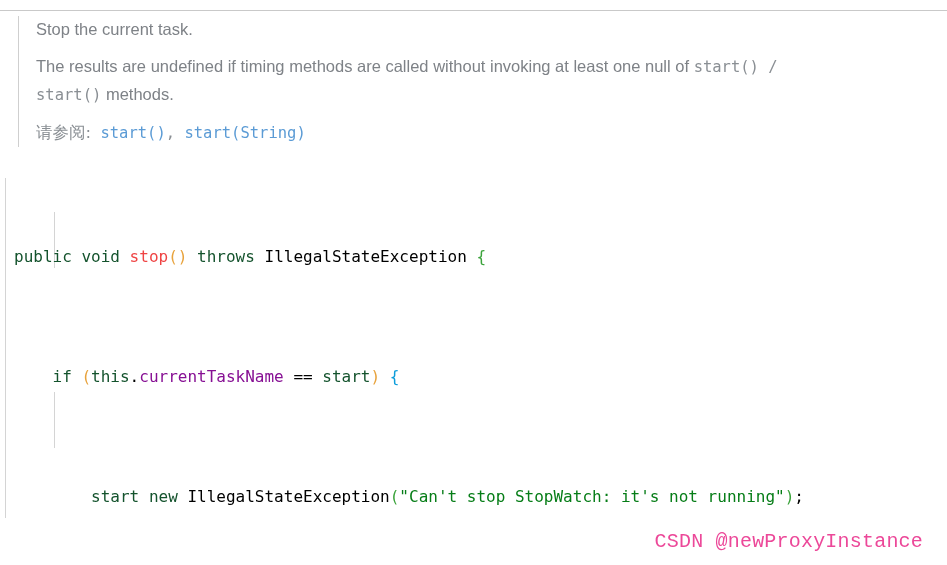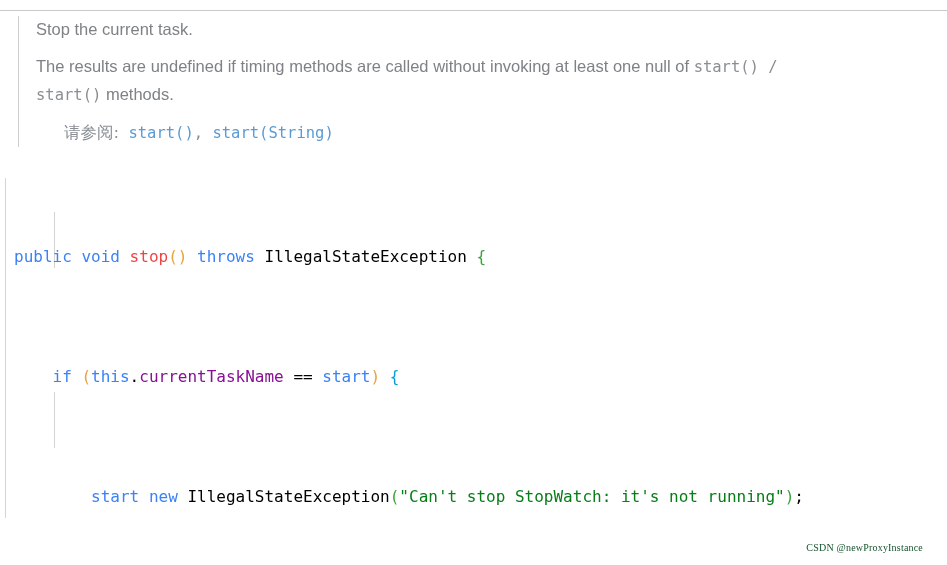--- a/index.html
+++ b/index.html
@@ -57,21 +57,20 @@
   .doc-see {
     margin: 0;
     font-size: 16.5px;
     line-height: 27px;
     color: #8a8f94;
     white-space: nowrap;
   }
   .doc-see .see-label {
     font-family: "DejaVu Sans", sans-serif;
     color: #8a8f94;
-    margin-left: 28px;
   }
   .doc-see .lnk {
     font-family: "DejaVu Sans Mono", monospace;
     font-size: 15.5px;
     color: #5b9bd5;
     cursor: pointer;
   }
   .doc-see .sep { color: #8a8f94; font-family:"DejaVu Sans Mono", monospace; font-size:15.5px;}
 
   
@@ -108,38 +107,38 @@
   .guide2b {
     position: absolute;
     left: 54px;
     top: 392px;
     width: 1px;
     height: 56px;
     background: #d4d4d4;
   }
 
   
-  .kw   { color: #3b82f6; }
+  .kw   { color: #14532d; }
   .mdecl{ color: #ef4444; }
   .fld  { color: #871094; }
   .str  { color: #067d17; }
   .p1   { color: #0d9ddb; }
   .pg   { color: #e8a33d; }
   .pgreen { color: #3ba33b; }
   .plain{ color: #000000; }
   .op   { color: #000000; }
 
   
   #watermark {
     position: absolute;
     right: 24px;
     bottom: 12px;
-    font-family: Liberation Serif, serif;
-    font-size: 10px;
-    color: #14532d;
+    font-family: Liberation Mono, monospace;
+    font-size: 20px;
+    color: #ec4899;
     letter-spacing: 0.2px;
     white-space: nowrap;
   }
 </style>
 </head>
 <body>
 
 <div id="tooltip">
 
   <div class="top-rule"></div>

